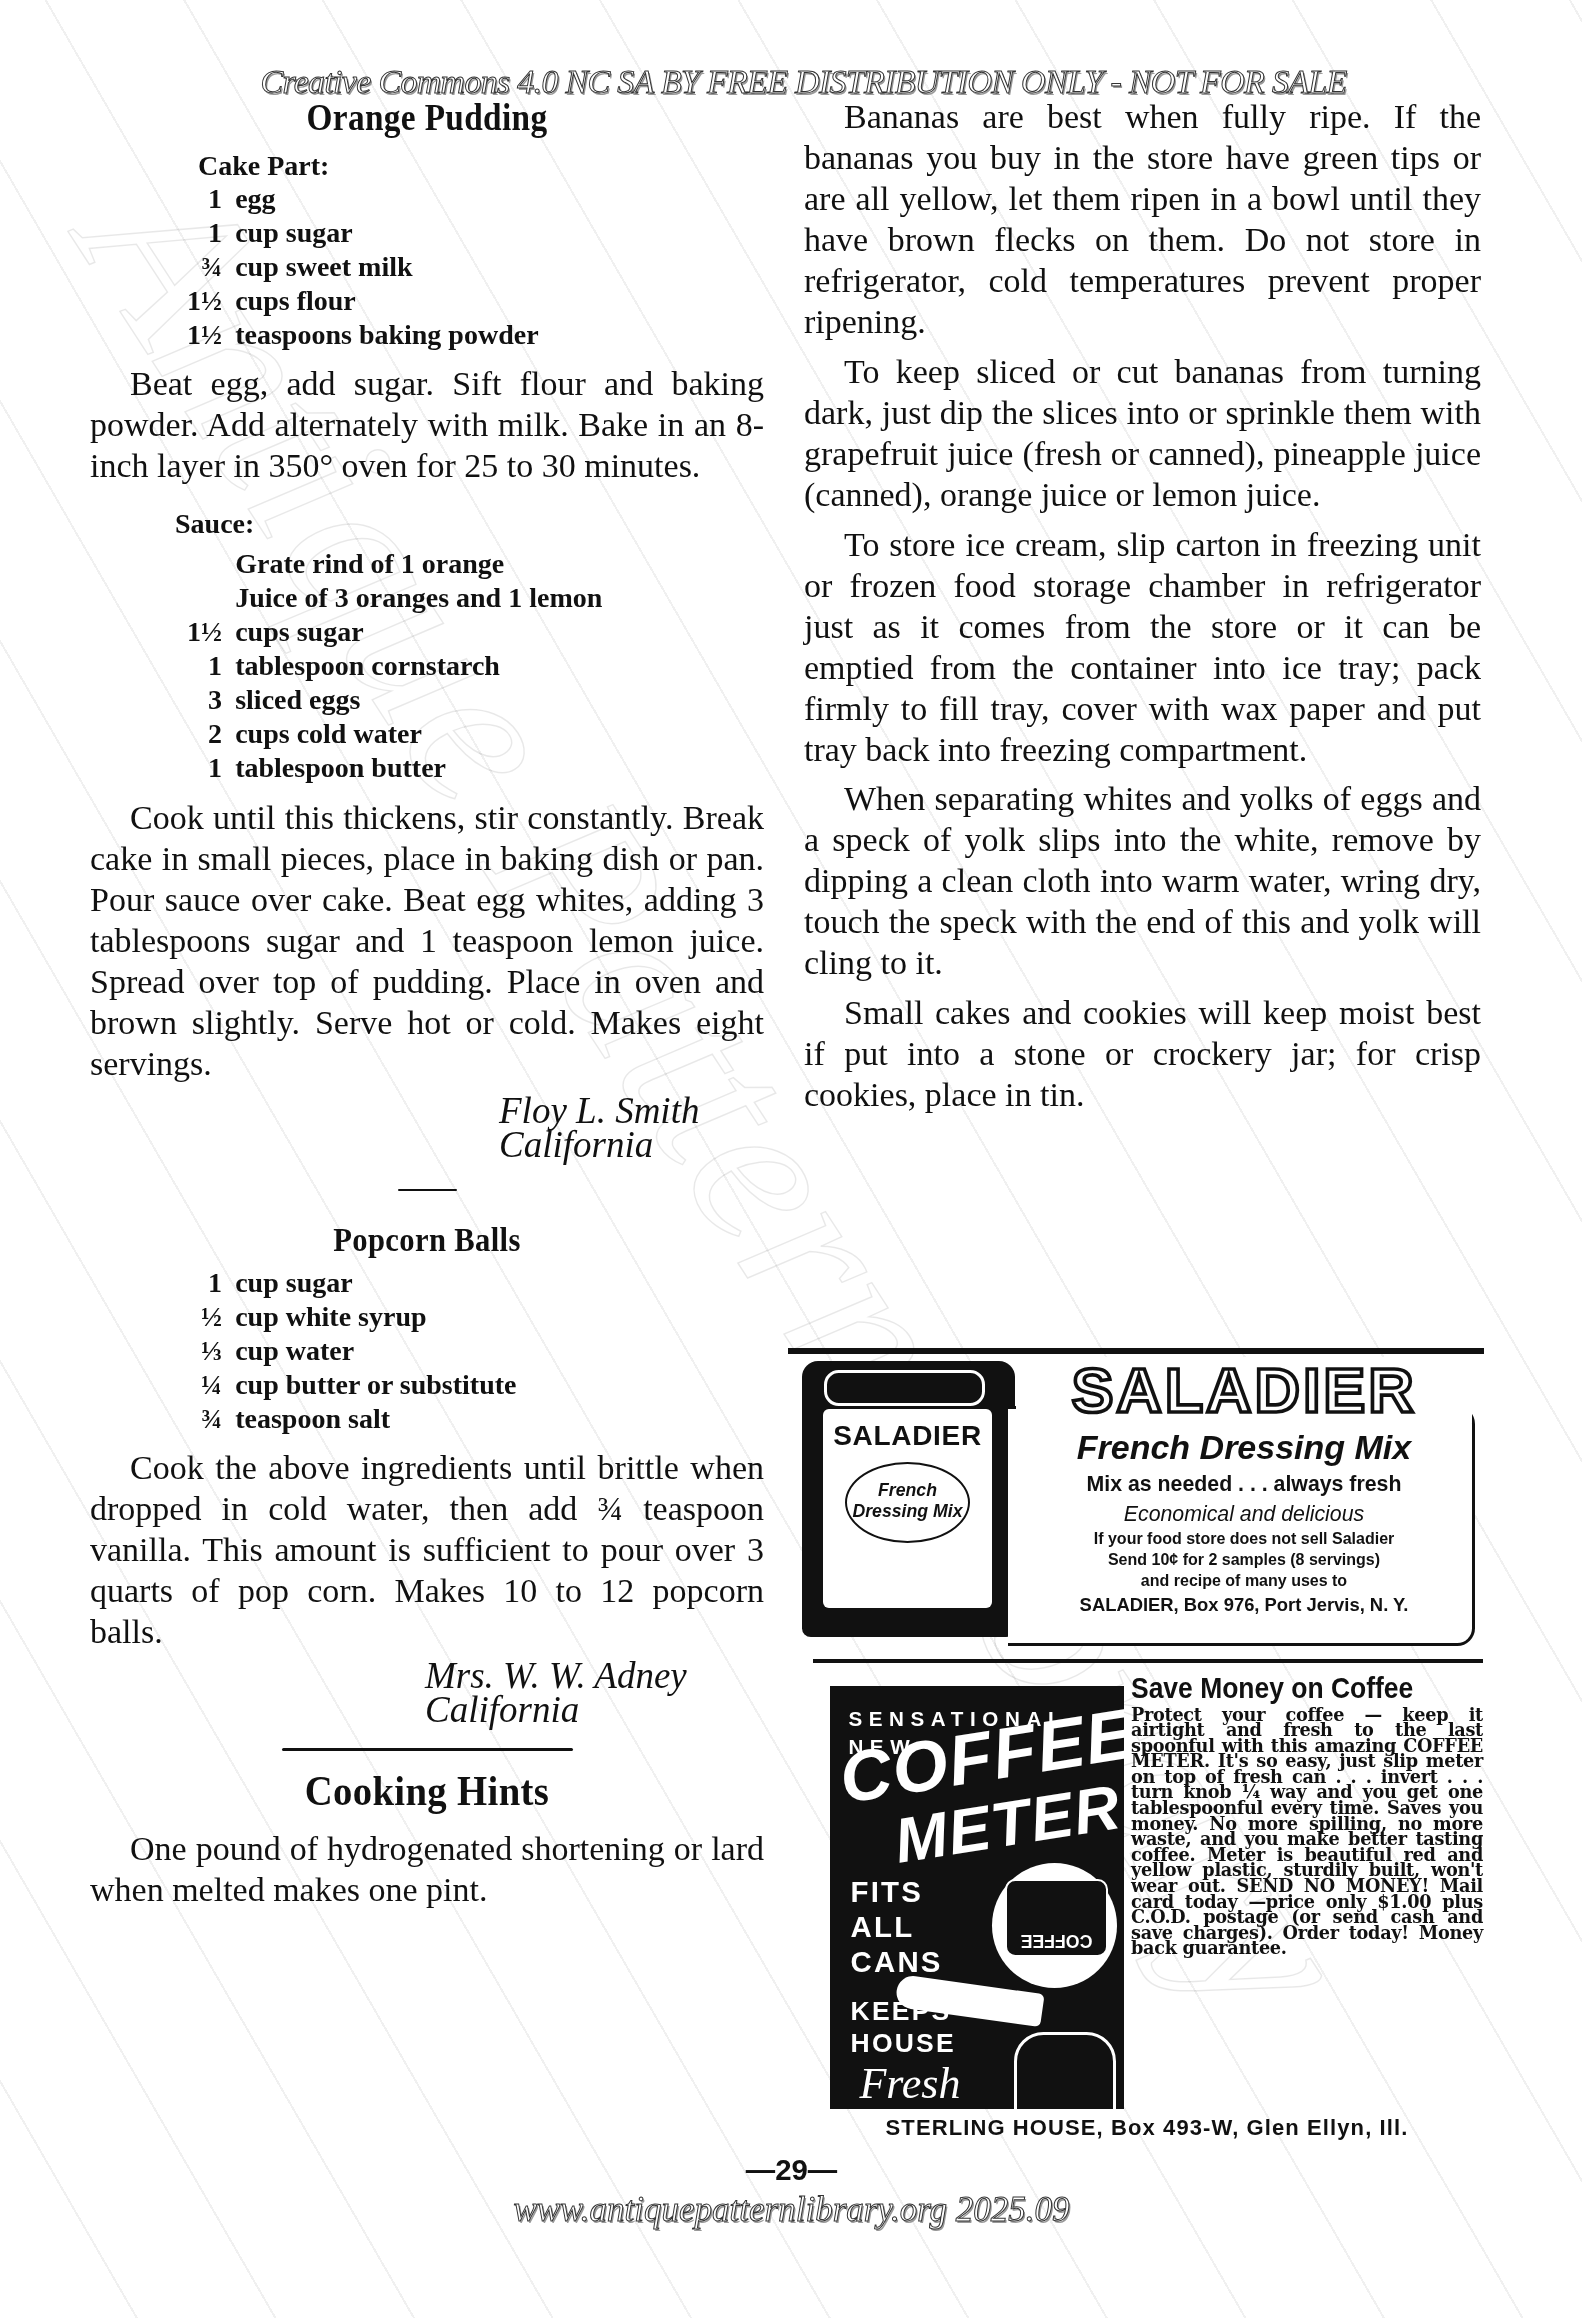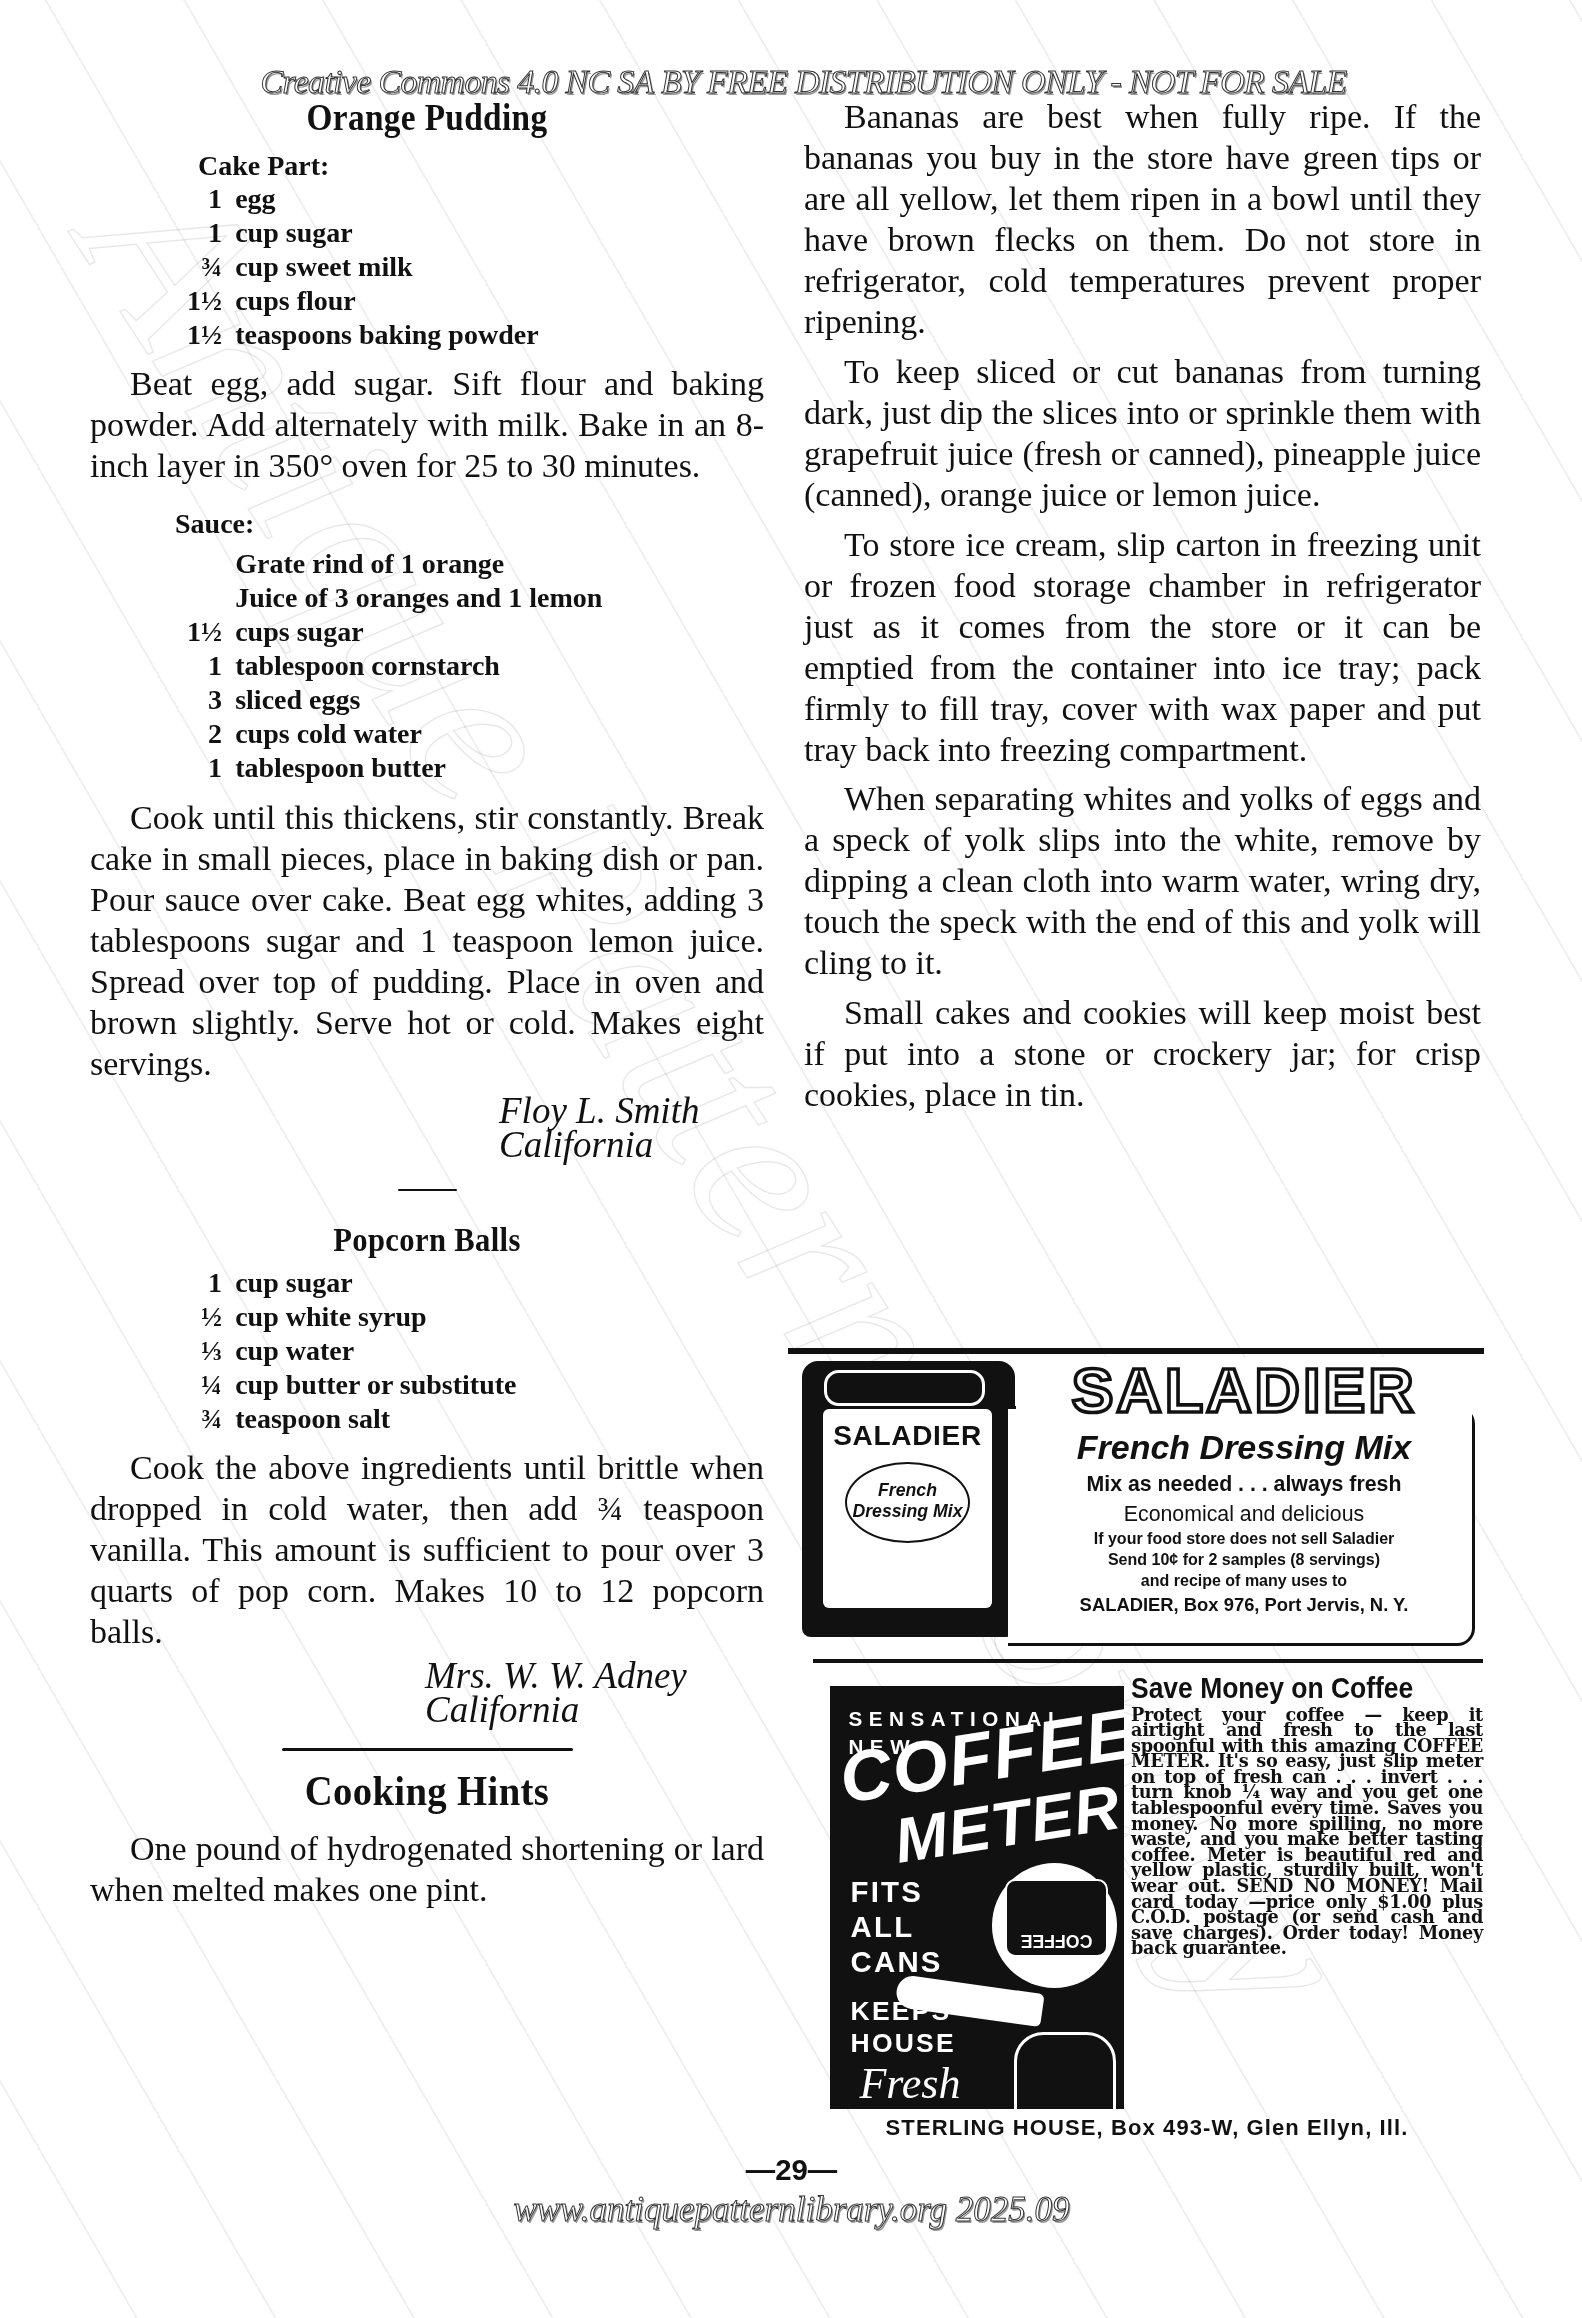--- a/index.html
+++ b/index.html
@@ -76,21 +76,21 @@
     border:3.7px solid #111; border-radius:0 17.7px 17.7px 0; border-left:none; background:#fff;
   }
   .sal-head {
     position:absolute; left:221px; top:2.9px; width:456px; text-align:center;
     font-family:"Liberation Sans",sans-serif; font-weight:bold; font-size:63px; letter-spacing:2.9px;
     color:#fff; -webkit-text-stroke:3.7px #111; background:#fff; line-height:66px;
   }
   .sal-text { position:absolute; left:221px; top:74px; width:456px; text-align:center; font-family:"Liberation Sans",sans-serif; }
   .sal-sub { font-weight:bold; font-style:italic; font-size:34px; line-height:38px; }
   .sal-l1 { font-weight:bold; font-size:21.3px; line-height:29.4px; margin-top:4.4px; }
-  .sal-l2 { font-size:21.3px; line-height:28px; }
+  .sal-l2 { font-style:italic; font-size:21.3px; line-height:28px; }
   .sal-small { font-weight:bold; font-size:16px; line-height:21.3px; }
   .sal-addr { font-weight:bold; font-size:18.4px; line-height:25px; }
 
   .coffee-img {
     position:absolute; left:830px; top:1686px; width:294px; height:423px; background:#111;
     font-family:"Liberation Sans",sans-serif; color:#fff; overflow:hidden;
   }
   .ci-sens { position:absolute; left:18.4px; top:20.6px; font-weight:bold; font-size:20.6px; letter-spacing:6.6px; }
   .ci-new { position:absolute; left:18.4px; top:49px; font-weight:bold; font-size:20.6px; letter-spacing:6.6px; }
   .ci-coffee { position:absolute; left:16px; top:57px; font-weight:bold; font-style:italic; font-size:71px; line-height:71px; transform:rotate(-9deg); transform-origin:left bottom; letter-spacing:1.5px; }

